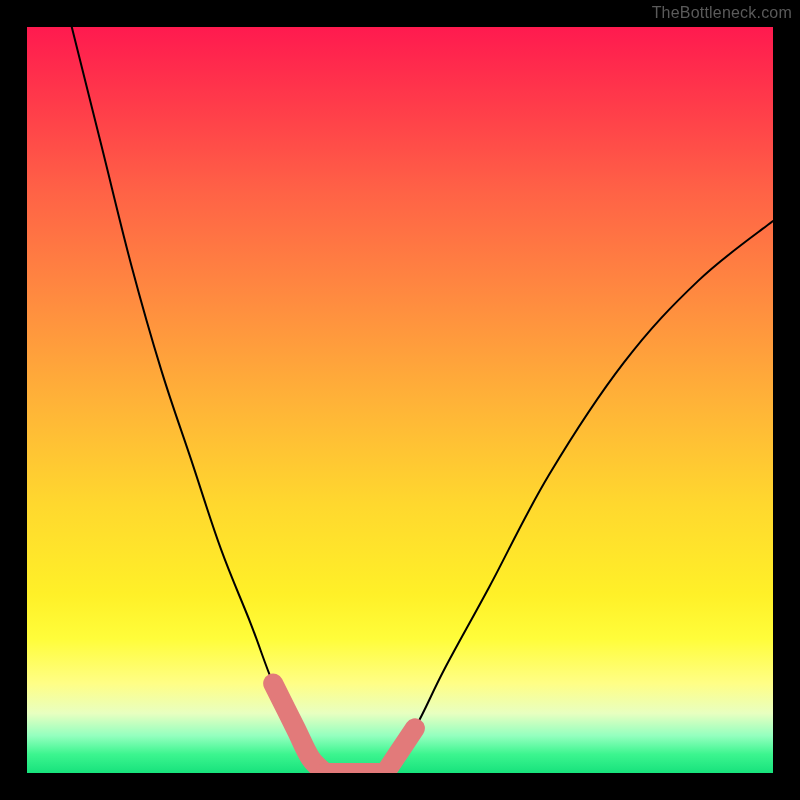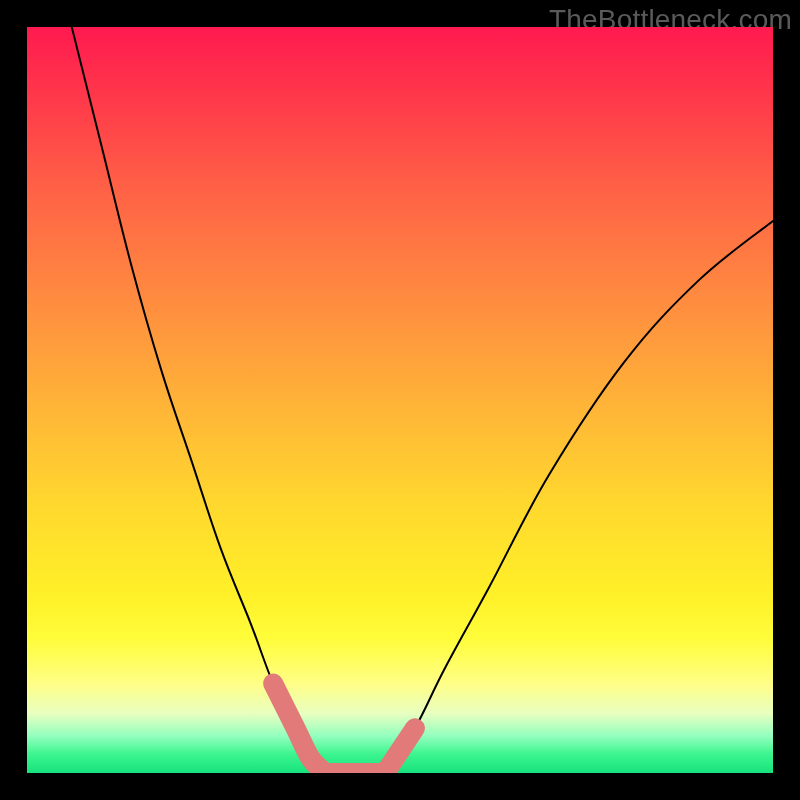--- a/index.html
+++ b/index.html
@@ -37,21 +37,21 @@
       #94ffbf 95%,
       #3cf58f 97.5%,
       #17e27c 100%
     );
   }
   .watermark {
     position: absolute;
     top: 4px;
     right: 8px;
     color: #5a5a5a;
-    font-size: 28px;
+    font-size: 16px;
     font-weight: 400;
     letter-spacing: 0.2px;
     font-family: Arial, Helvetica, sans-serif;
   }
   svg.curve {
     position: absolute;
     left: 0; top: 0;
     width: 746px;
     height: 746px;
   }

